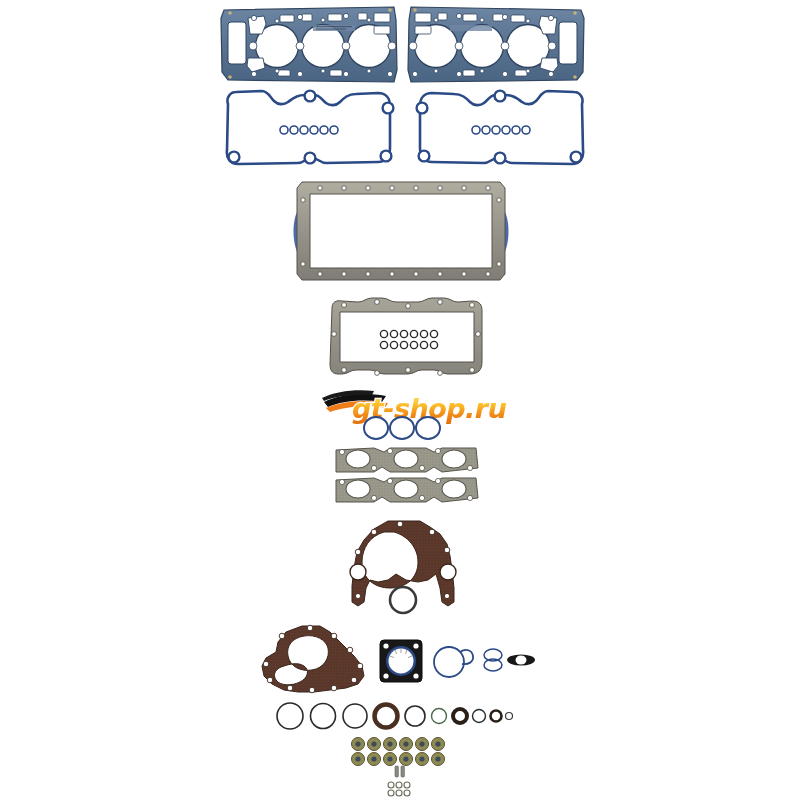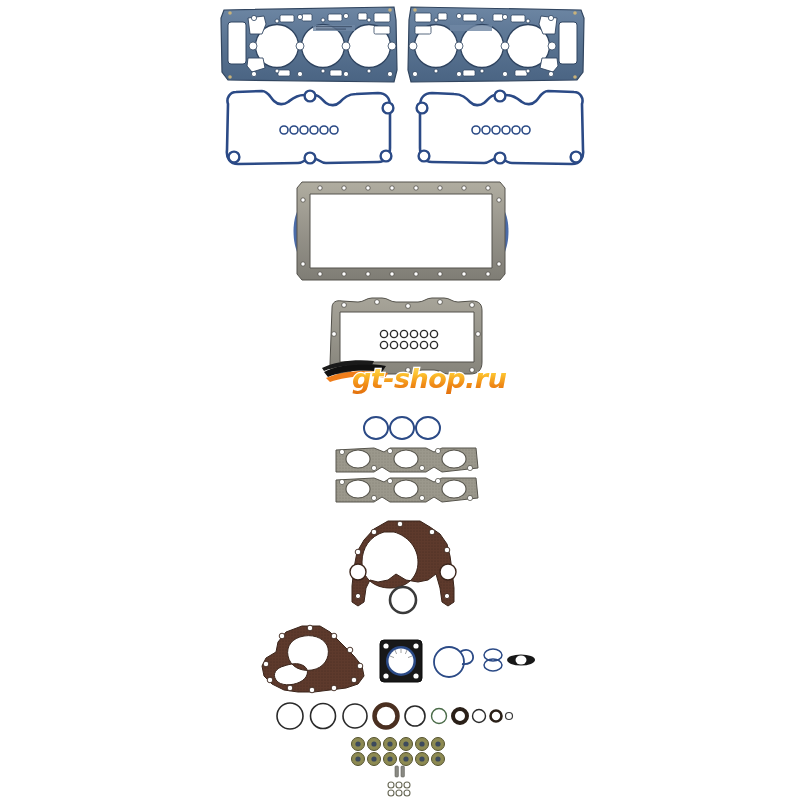--- a/index.html
+++ b/index.html
@@ -19,21 +19,21 @@
   }
   .part {
     position: absolute;
   }
   svg { display: block; overflow: visible; }
 
   
   #watermark {
     position: absolute;
     left: 322px;
-    top: 358px;
+    top: 388px;
     width: 168px;
     height: 42px;
     pointer-events: none;
   }
   #wm-text {
     font-family: "DejaVu Sans", sans-serif;
     font-weight: bold;
     font-style: italic;
     font-size: 27px;
     letter-spacing: -0.5px;

